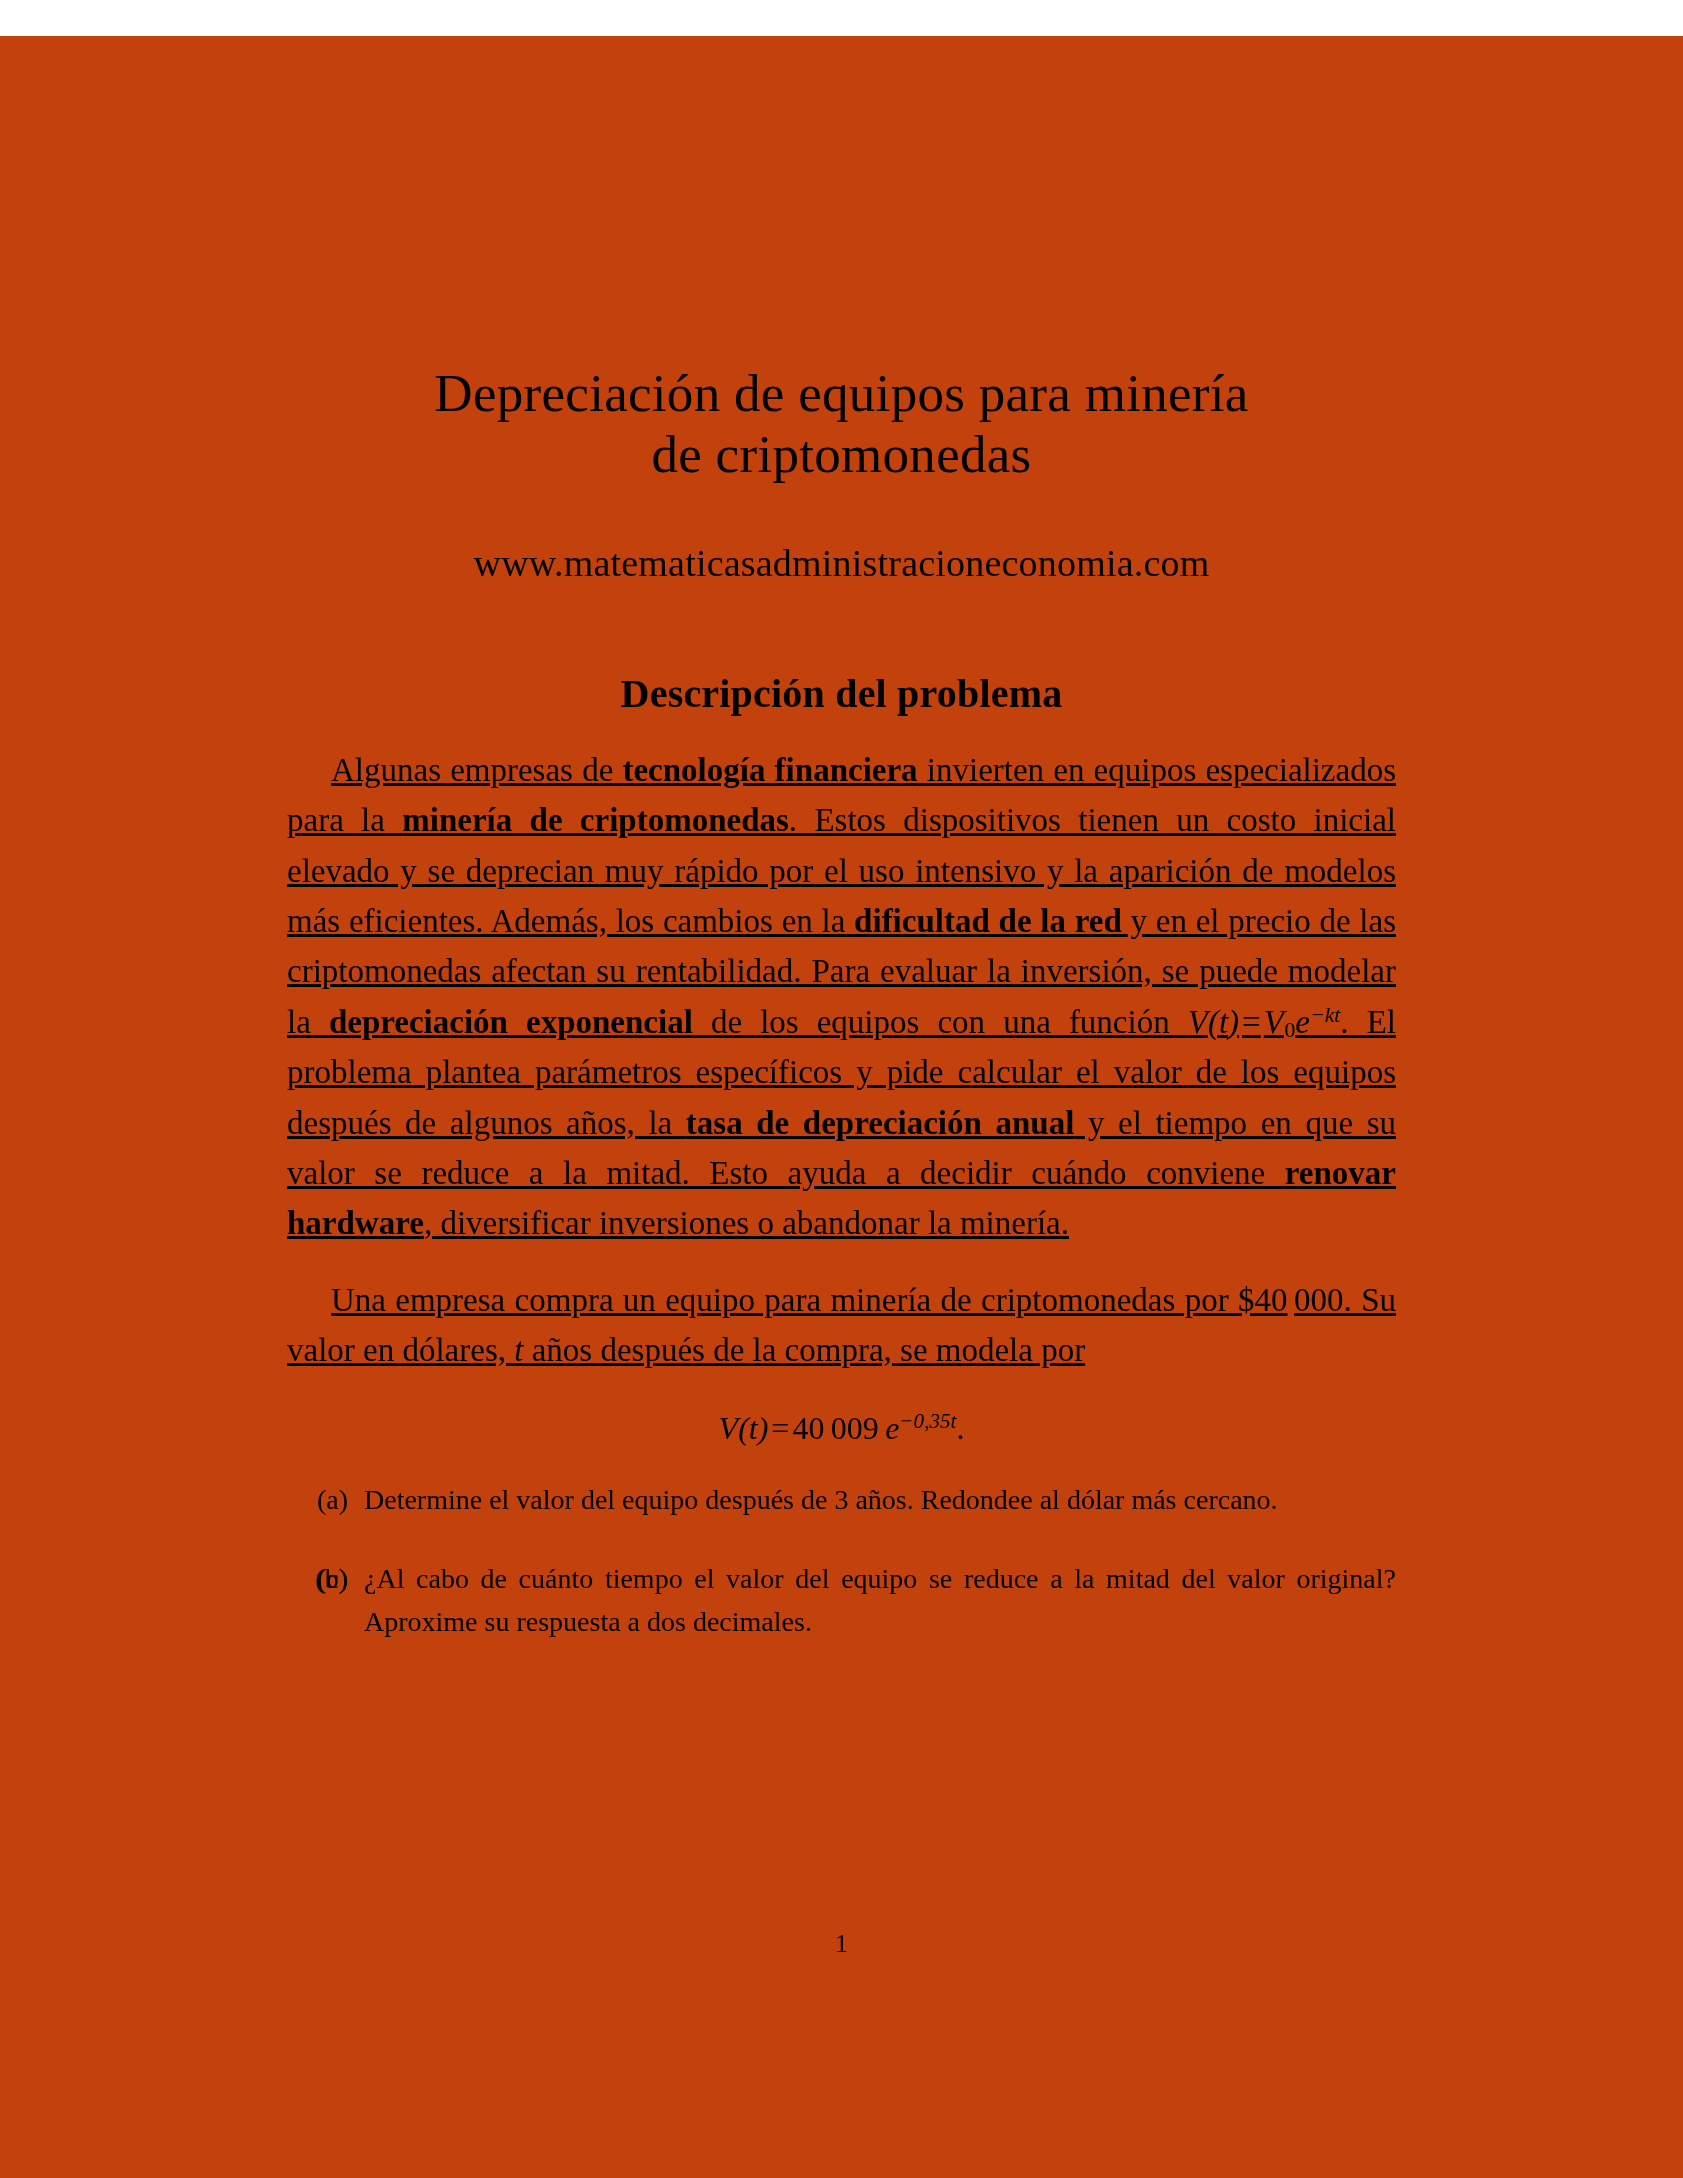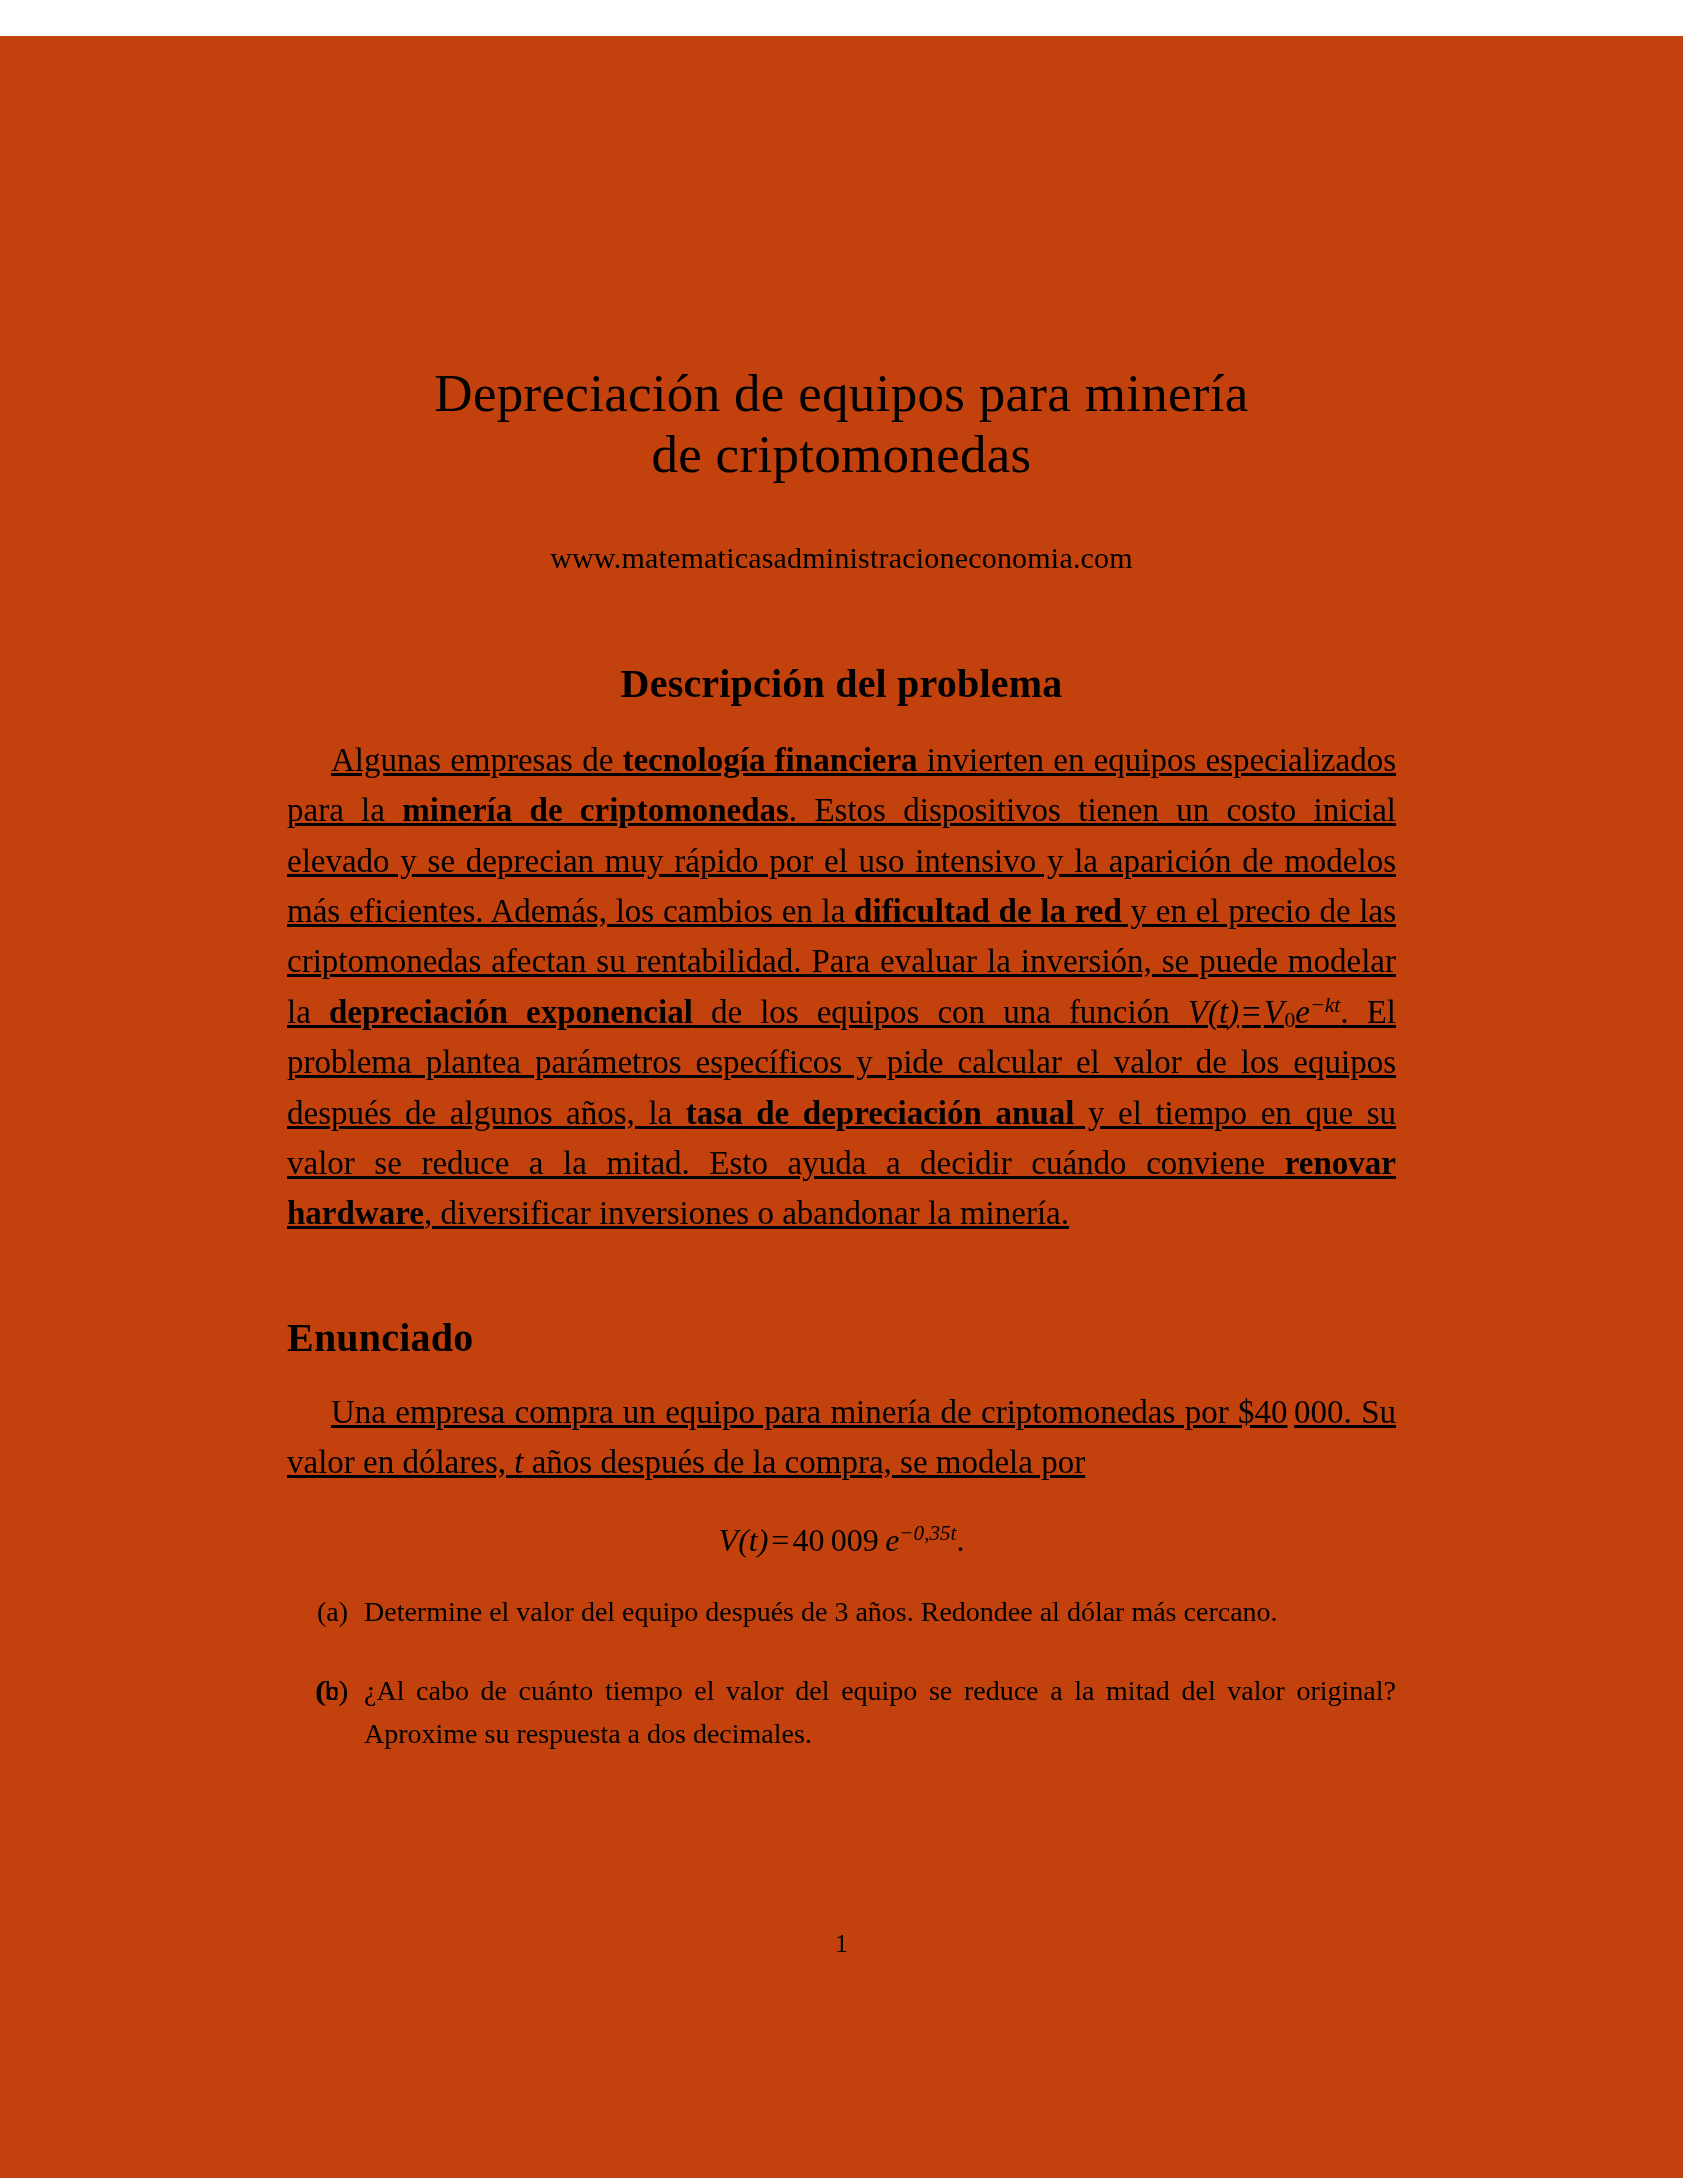--- a/index.html
+++ b/index.html
@@ -39,21 +39,21 @@
     line-height: 1.16;
     text-align: center;
     font-weight: normal;
     letter-spacing: 0.3px;
     margin: 0;
     padding: 0 40px;
   }
   .doc-title .tline { display: block; }
   .doc-subtitle {
     text-align: center;
-    font-size: 30px;
+    font-size: 38px;
     margin-top: 55px;
     letter-spacing: 0.2px;
   }
 
   
   .section-heading {
     font-size: 40px;
     font-weight: bold;
     margin: 0;
     letter-spacing: 0.2px;
@@ -156,21 +156,20 @@
     </h1>
 
     <div class="doc-subtitle">www.matematicasadministracioneconomia.com</div>
 
     <h2 class="section-heading sec-desc">Descripción del problema</h2>
 
     <p class="para first">
       <span class="indent"></span><span>Algunas empresas de </span><b>tecnología financiera</b><span> invierten en equipos especializados para la </span><b>minería de criptomonedas</b><span>. Estos dispositivos tienen un costo inicial elevado y se deprecian muy rápido por el uso intensivo y la aparición de modelos más eficientes. Además, los cambios en la </span><b>dificultad de la red</b><span> y en el precio de las criptomonedas afectan su rentabilidad. Para evaluar la inversión, se puede modelar la </span><b>depreciación exponencial</b><span> de los equipos con una función </span><span class="m"><span>V</span><span>(</span><span>t</span><span>)</span><span class="op">=</span><span>V</span><sub class="msub">0</sub><span>e</span><sup class="msup">−kt</sup></span><span>. El problema plantea parámetros específicos y pide calcular el valor de los equipos después de algunos años, la </span><b>tasa de depreciación anual</b><span> y el tiempo en que su valor se reduce a la mitad. Esto ayuda a decidir cuándo conviene </span><b>renovar hardware</b><span>, diversificar inversiones o abandonar la minería.</span>
     </p>
 
-    <h2 class="section-heading sec-enun">Enunciado</h2>
 
     <p class="para enunciado">
       <span class="indent"></span><span>Una empresa compra un equipo para minería de criptomonedas por $40</span><span class="thinsp"></span><span>000. Su valor en dólares, </span><span class="m">t</span><span> años después de la compra, se modela por</span>
     </p>
 
     <div class="display-eq">
       <span class="m"><span>V</span><span>(</span><span>t</span><span>)</span><span class="op">=</span><span class="num">40</span><span class="thinsp"></span><span class="num">009</span><span class="thinsp"></span><span>e</span><sup class="msup">−0,35t</sup><span class="num">.</span></span>
     </div>
 
     <ol class="enum-list">

